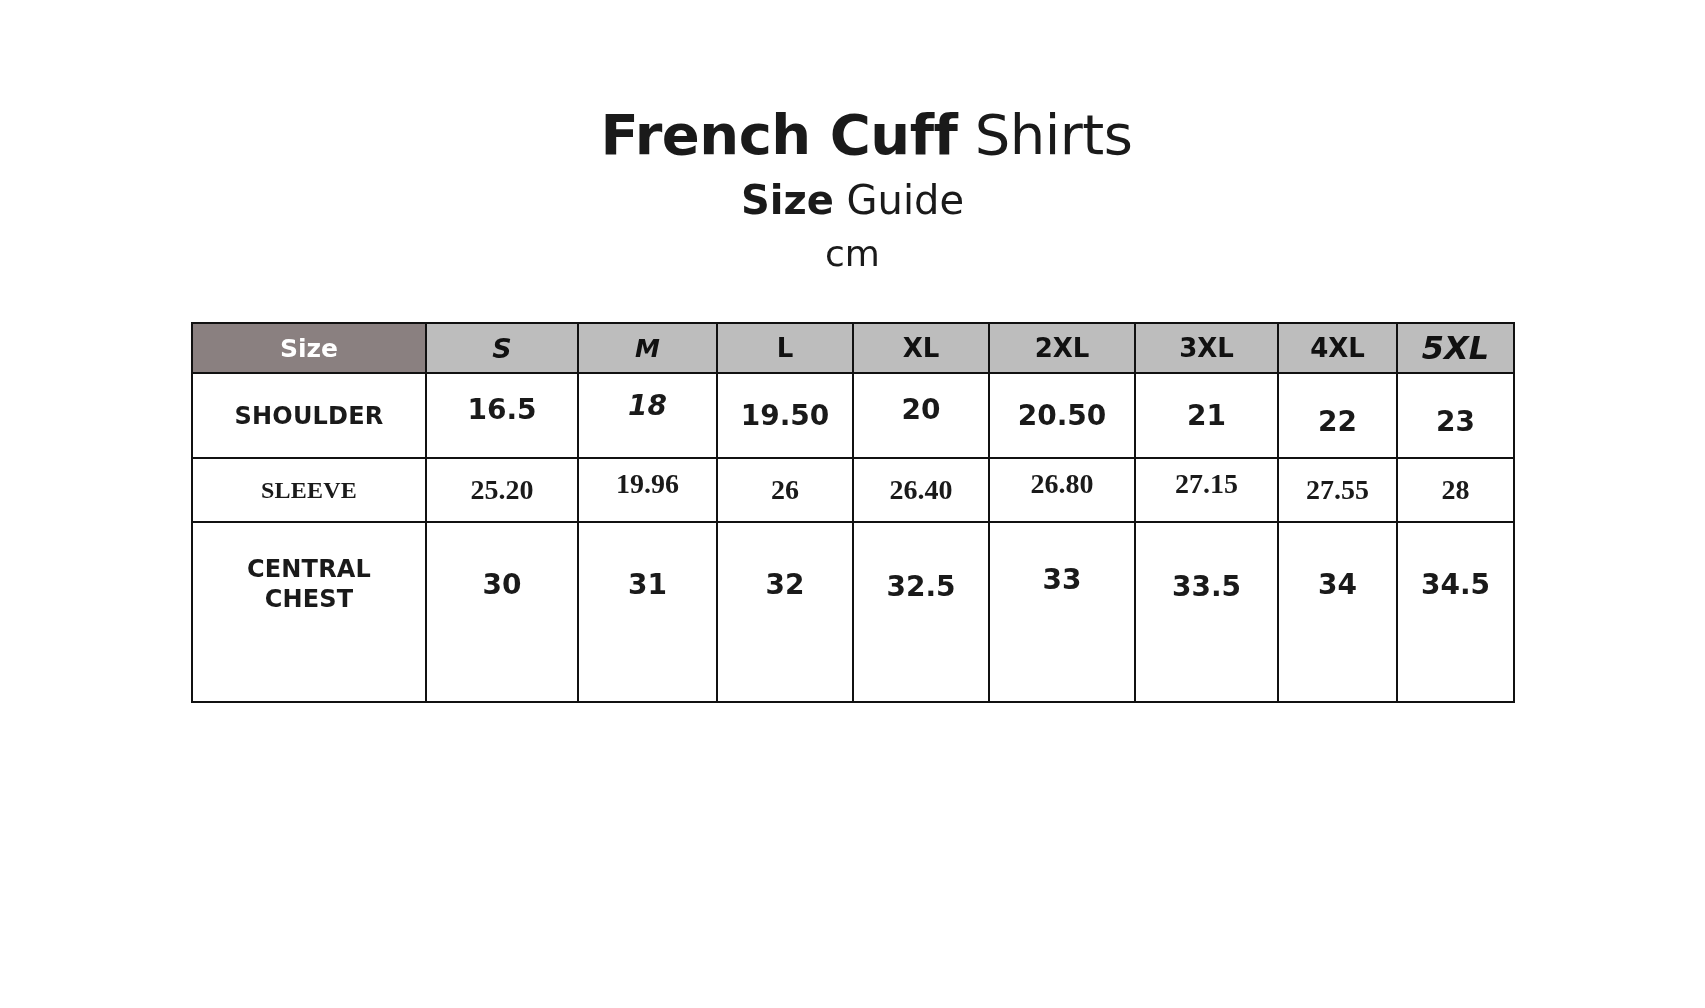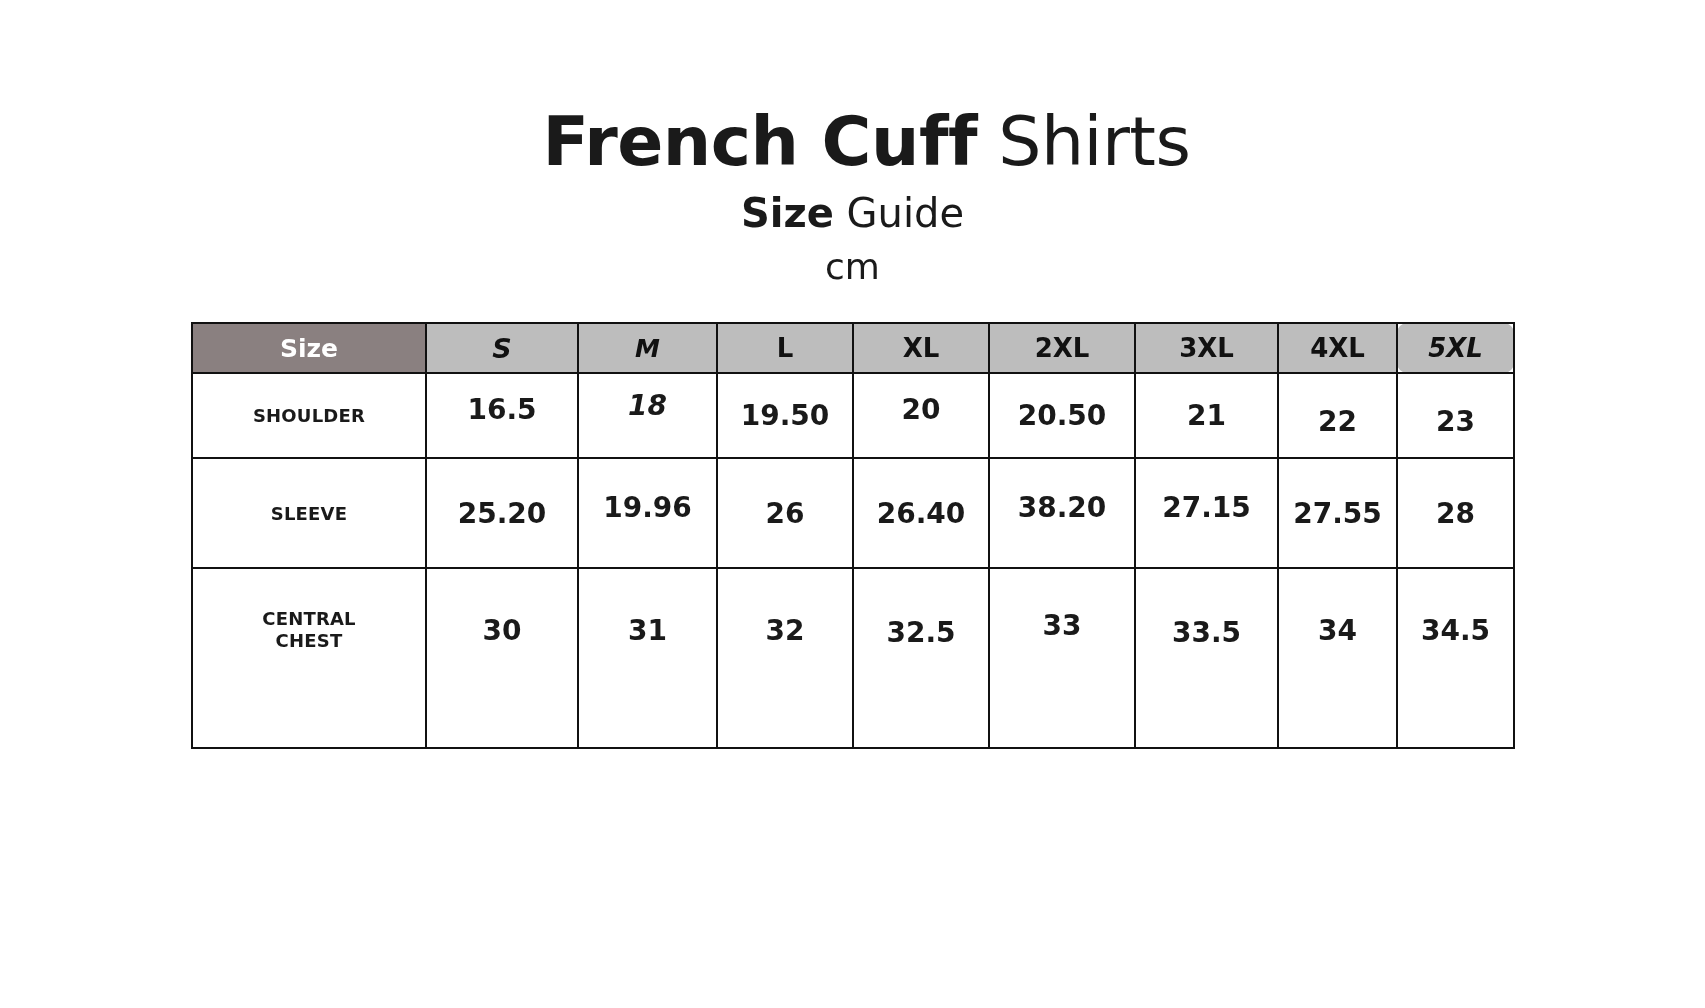--- a/index.html
+++ b/index.html
@@ -19,21 +19,21 @@
     width: 1705px;
     height: 1008px;
   }
 
   
   .title-block {
     text-align: center;
     padding-top: 104px;
   }
   .title-main {
-    font-size: 68px;
+    font-size: 56px;
     line-height: 1.12;
     letter-spacing: -0.5px;
     white-space: nowrap;
     margin-left: 28px;
   }
   .title-main .strong {
     font-weight: 700;
   }
   .title-main .light {
     font-weight: 400;
@@ -87,42 +87,42 @@
     border-bottom: none;
   }
   th.head-col {
     background: #bdbdbd;
     color: #111111;
     font-size: 26px;
     border: none;
   }
   th.head-col.v-s   { font-style: italic; font-size: 27px; }
   th.head-col.v-m   { font-style: italic; font-size: 25px; }
-  th.head-col.v-5xl { font-style: italic; font-size: 26px; border-radius: 10px; }
+  th.head-col.v-5xl { font-style: italic; font-size: 32px; }
   th.head-col.v-4xl { font-size: 26px; }
 
   
   td.row-label {
     text-align: left;
     padding-left: 10px;
-    font-size: 18px;
+    font-size: 24px;
     letter-spacing: 0.2px;
     overflow: hidden;
     white-space: nowrap;
   }
   td.row-label.centered {
     text-align: center;
     padding-left: 0;
   }
   td.val {
     font-size: 28px;
   }
 
   tr.r-shoulder { height: 85px; }
-  tr.r-sleeve   { height: 110px; }
+  tr.r-sleeve   { height: 64px; font-family: Liberation Serif, serif; }
   tr.r-chest    { height: 118px; }
   tr.r-back     { height: 180px; }
 
   
   .nudge-up   { position: relative; top: -6px; }
   .nudge-down { position: relative; top: 6px; }
   .nudge-up2  { position: relative; top: -10px; }
 
   td.val span { display: inline-block; }
 
@@ -186,21 +186,21 @@
           <td class="val"><span class="nudge-down">22</span></td>
           <td class="val"><span class="nudge-down">23</span></td>
         </tr>
 
         <tr class="r-sleeve">
           <td class="row-label">SLEEVE</td>
           <td class="val"><span>25.20</span></td>
           <td class="val"><span class="nudge-up">19.96</span></td>
           <td class="val"><span>26</span></td>
           <td class="val"><span>26.40</span></td>
-          <td class="val"><span class="nudge-up">38.20</span></td>
+          <td class="val"><span class="nudge-up">26.80</span></td>
           <td class="val"><span class="nudge-up">27.15</span></td>
           <td class="val"><span>27.55</span></td>
           <td class="val"><span>28</span></td>
         </tr>
 
 
         <tr class="r-back">
           <td class="row-label centered">
             <span class="label-two-line" style="position:relative; top:-28px;">CENTRAL</span>
             <span class="label-two-line" style="position:relative; top:-28px;">CHEST</span>

